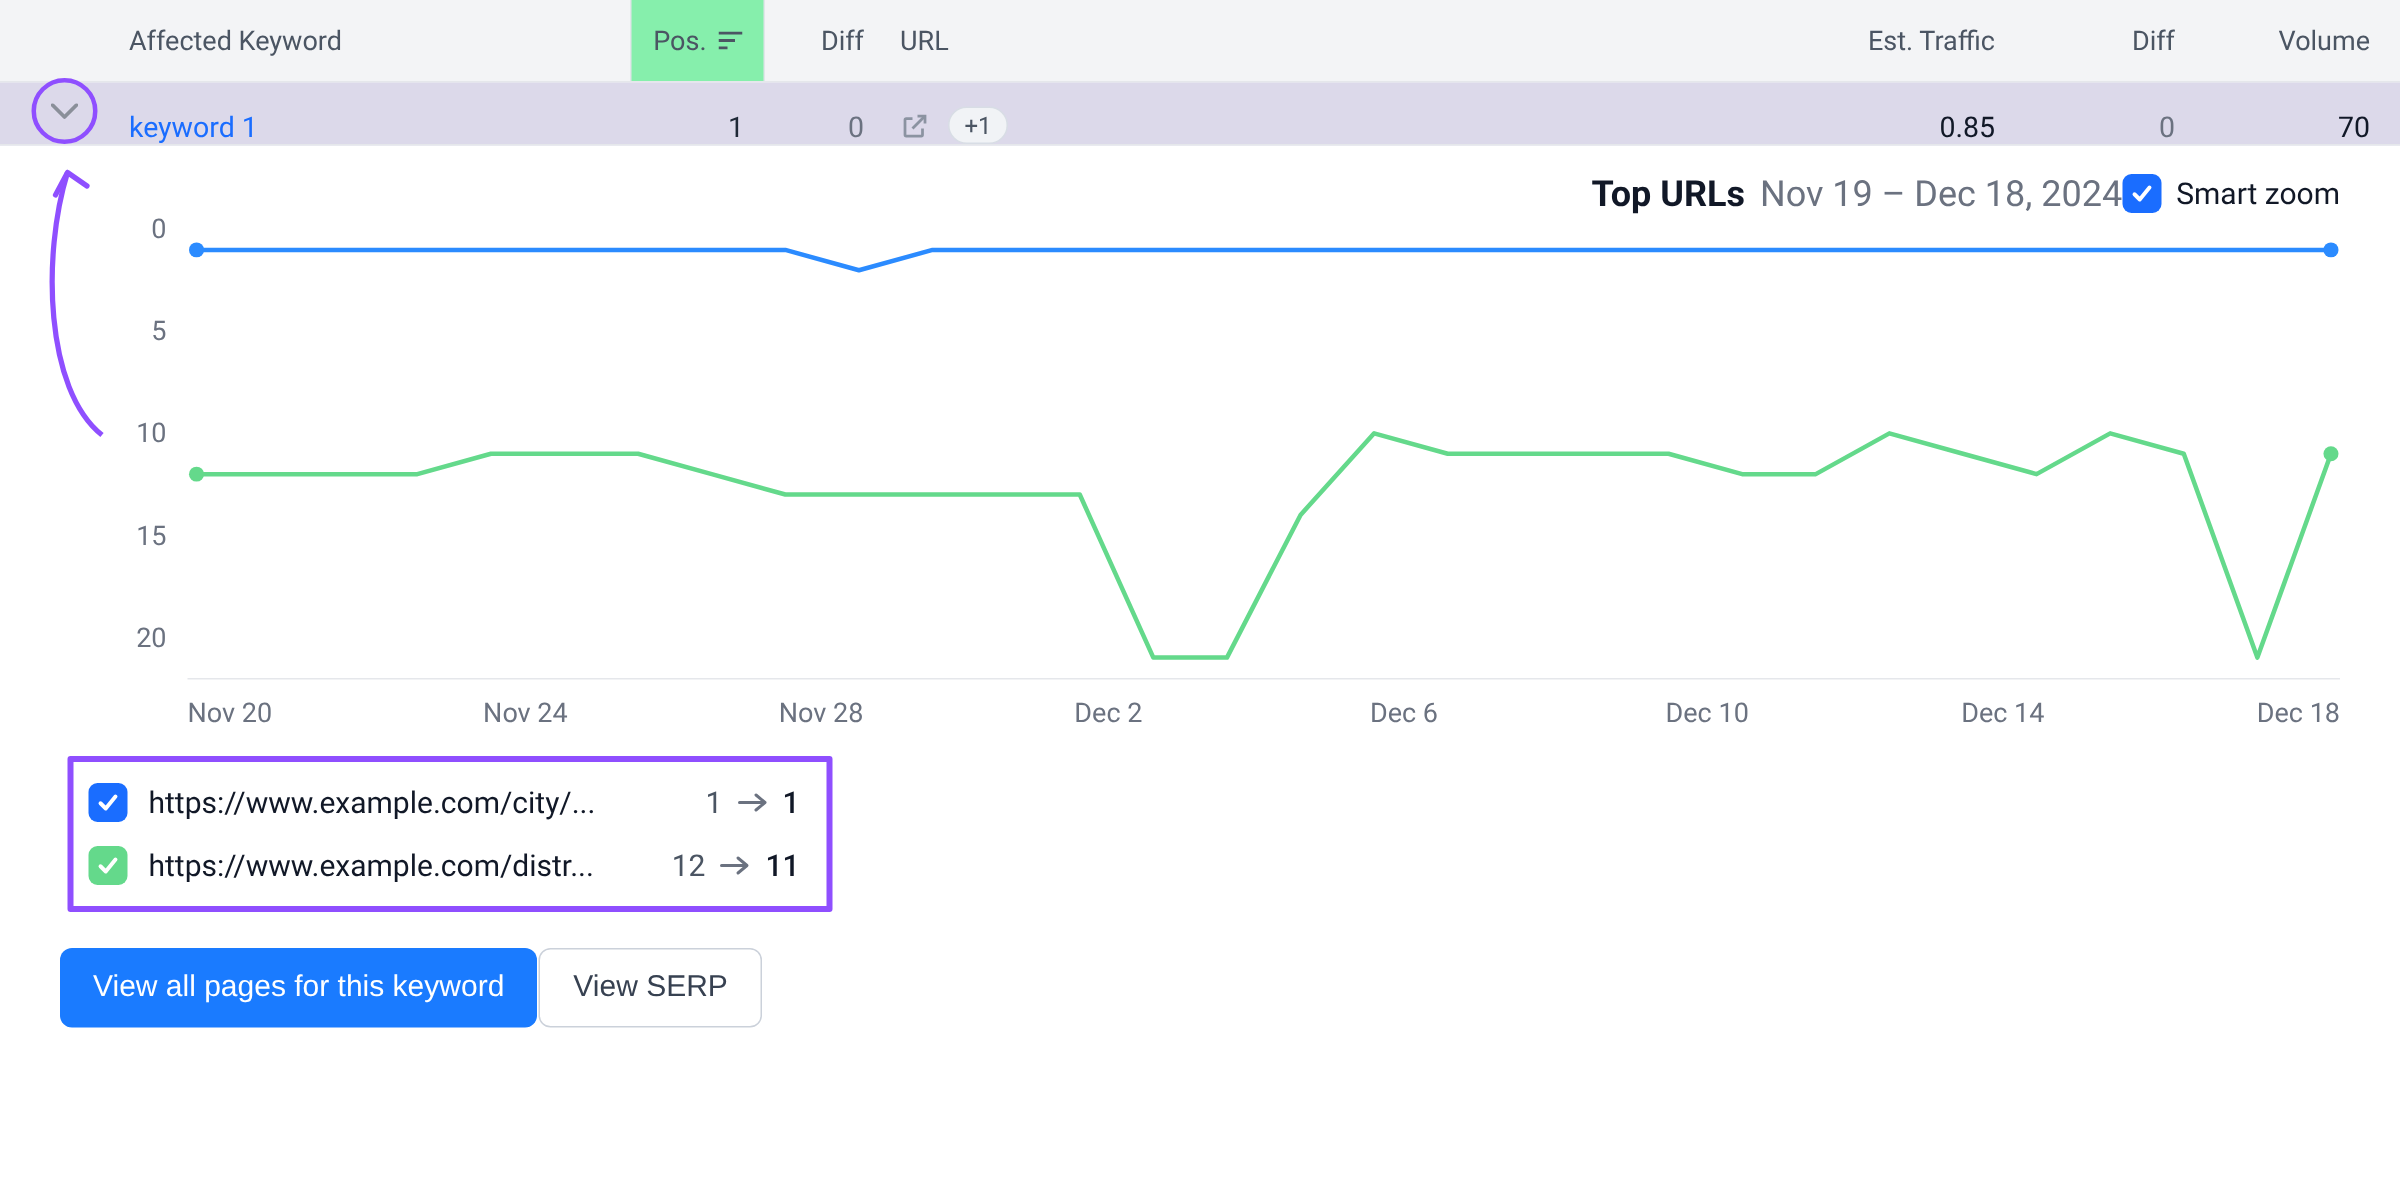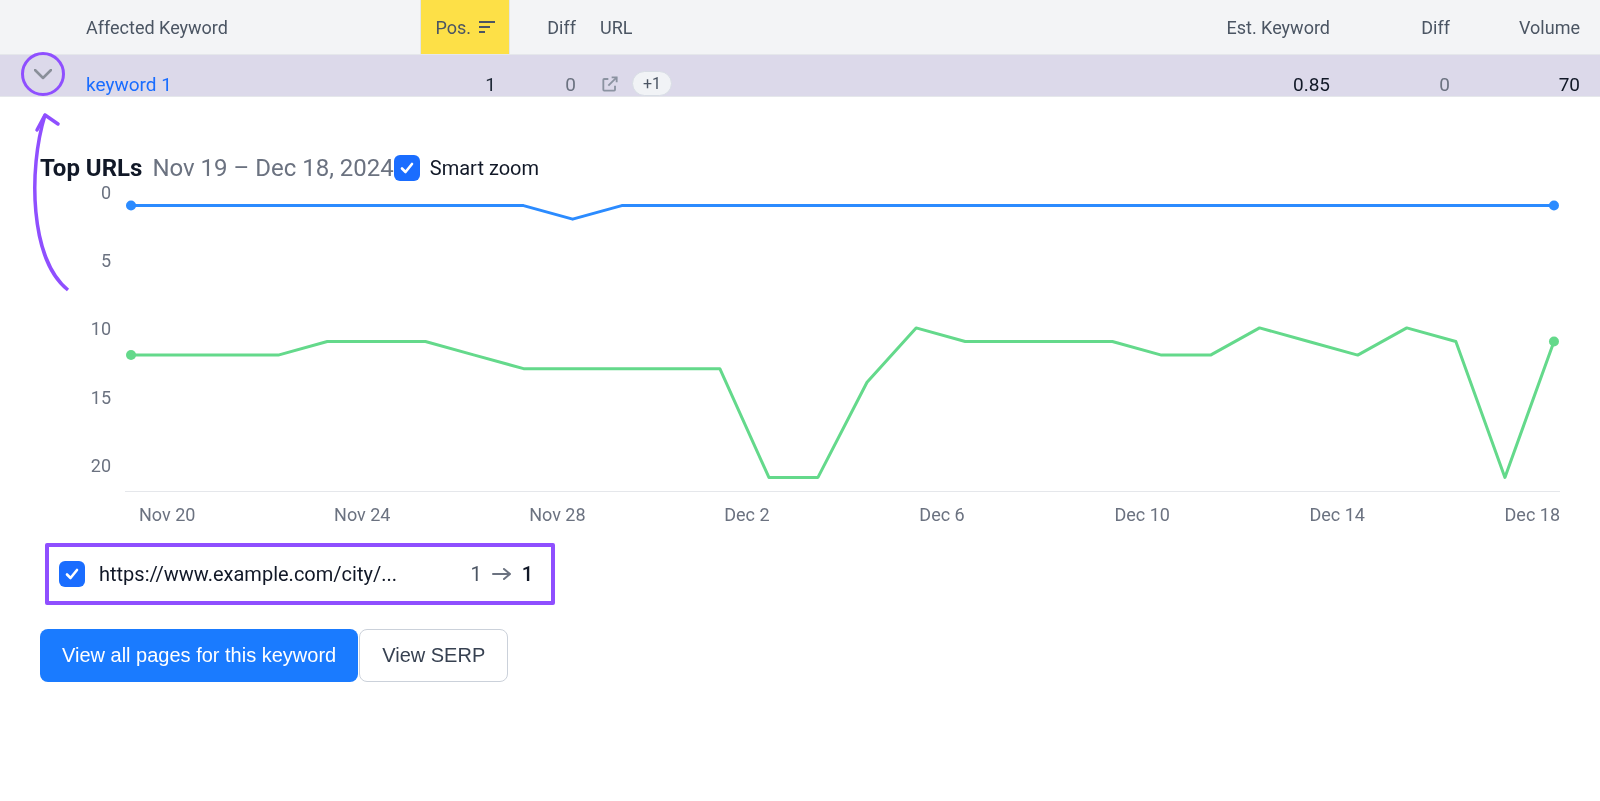--- a/index.html
+++ b/index.html
@@ -29,21 +29,21 @@
   .hdr {
     display:flex; align-items:center;
     height:55px;
     background:var(--header-bg);
     border-bottom:1px solid var(--border);
     color:#4b5563;
     font-size:18px;
   }
   .hdr .col-key { width:420px; padding-left:86px; }
   .hdr .col-pos { width:90px; display:flex; align-items:center; justify-content:flex-end; gap:8px;
-                  background:#fde047; height:100%; padding:0 14px 0 10px; border-left:1px solid #e2e5ea; border-right:1px solid #e2e5ea;}
+                  background:#86efac; height:100%; padding:0 14px 0 10px; border-left:1px solid #e2e5ea; border-right:1px solid #e2e5ea;}
   .hdr .col-diff1{ width:76px; text-align:right; padding-right:10px;}
   .hdr .col-url { flex:1; padding-left:14px; }
   .hdr .col-et  { width:200px; text-align:right; }
   .hdr .col-diff2{ width:120px; text-align:right; }
   .hdr .col-vol { width:150px; text-align:right; padding-right:20px;}
 
   .sort-icon-wrap { display:inline-flex; flex-direction:column; line-height:0; }
 
   
   .row {
@@ -70,39 +70,39 @@
   }
   .row .et   { width:200px; text-align:right; }
   .row .diff2{ width:120px; text-align:right; color:#6b7280;}
   .row .vol  { width:150px; text-align:right; padding-right:20px;}
 
   
   .arrow-svg { position:absolute; left:10px; top:90px; z-index:5; pointer-events:none;}
 
   
   .panel { padding:18px 40px 40px 40px; }
-  .panel-head { display:flex; align-items:center; justify-content:flex-start; margin-bottom:6px;margin-top:39px;}
+  .panel-head { display:flex; align-items:center; justify-content:flex-end; margin-bottom:6px;}
   .panel-title { display:flex; align-items:baseline; gap:10px; font-size:24px;}
   .panel-title .lbl { font-weight:700; }
   .panel-title .range { color:var(--muted); font-weight:400;}
   .smart-zoom { display:flex; align-items:center; gap:10px; font-size:20px; color:#111827;}
   .check-square{
     width:26px; height:26px; border-radius:6px; background:#1a6dff;
     display:inline-flex; align-items:center; justify-content:center; cursor:pointer;
   }
   .check-square.green{ background:var(--green); }
   .check-square svg{ display:block; }
 
   
   .chart-wrap{ display:flex; margin-top:10px;}
   .y-axis{ width:85px; position:relative; height:300px; color:#6b7280; font-size:18px;}
   .y-axis div{ position:absolute; right:14px; transform:translateY(-50%);}
   .plot{ flex:1; height:300px; position:relative; border-bottom:1px solid #e5e7eb;}
   .x-axis{ display:flex; padding-left:85px; margin-top:12px; color:#6b7280; font-size:18px;}
-  .x-axis .tick{ flex:1; text-align:left;margin-left:14px; }
+  .x-axis .tick{ flex:1; text-align:left; }
   .x-axis .tick.last{ flex:0 0 auto; padding-right:0;}
 
   
   .legend-box{
     margin:18px 0 24px 5px;
     border:4px solid var(--purple);
     border-radius:2px;
     padding:14px 18px 14px 10px;
     width:510px;
     display:flex; flex-direction:column; gap:16px;
@@ -132,21 +132,21 @@
     <span class="sort-icon-wrap">
       <svg width="16" height="12" viewBox="0 0 16 12">
           <rect x="0" y="0" width="16" height="2" fill="#4b5563"></rect>
           <rect x="0" y="5" width="11" height="2" fill="#4b5563"></rect>
           <rect x="0" y="10" width="6" height="2" fill="#4b5563"></rect>
         </svg>
     </span>
   </div>
   <div class="col-diff1">Diff</div>
   <div class="col-url">URL</div>
-  <div class="col-et">Est. Keyword</div>
+  <div class="col-et">Est. Traffic</div>
   <div class="col-diff2">Diff</div>
   <div class="col-vol">Volume</div>
 </div>
 
 <div class="row">
   <div class="chev-cell">
     <div class="chev-circle">
       <svg width="18" height="11" viewBox="0 0 18 11">
           <path d="M1 1 L9 9 L17 1" stroke="#8a8f99" stroke-width="2.5" fill="none" stroke-linecap="round" stroke-linejoin="round"></path>
         </svg>
@@ -230,19 +230,34 @@
       </span>
       <span class="legend-label">https://www.example.com/city/...</span>
       <span class="legend-nums">
         <span>1</span>
         <svg width="20" height="14" viewBox="0 0 20 14">
             <path d="M1 7 H17 M12 2 L18 7 L12 12" stroke="#6b7280" stroke-width="2" fill="none" stroke-linecap="round" stroke-linejoin="round"></path>
           </svg>
         <span style="color:#111827;font-weight:500">1</span>
       </span>
     </div>
+    <div class="legend-row">
+      <span class="check-square green">
+        <svg width="16" height="16" viewBox="0 0 16 16">
+            <path d="M3 8.5 L6.5 12 L13 4" stroke="#fff" stroke-width="2.6" fill="none" stroke-linecap="round" stroke-linejoin="round"></path>
+          </svg>
+      </span>
+      <span class="legend-label">https://www.example.com/distr...</span>
+      <span class="legend-nums">
+        <span>12</span>
+        <svg width="20" height="14" viewBox="0 0 20 14">
+            <path d="M1 7 H17 M12 2 L18 7 L12 12" stroke="#6b7280" stroke-width="2" fill="none" stroke-linecap="round" stroke-linejoin="round"></path>
+          </svg>
+        <span style="color:#111827;font-weight:500">11</span>
+      </span>
+    </div>
   </div>
 
   <div class="btn-row">
     <button class="btn-primary">View all pages for this keyword</button>
     <button class="btn-secondary">View SERP</button>
   </div>
 </div>
 
 </body></html>

